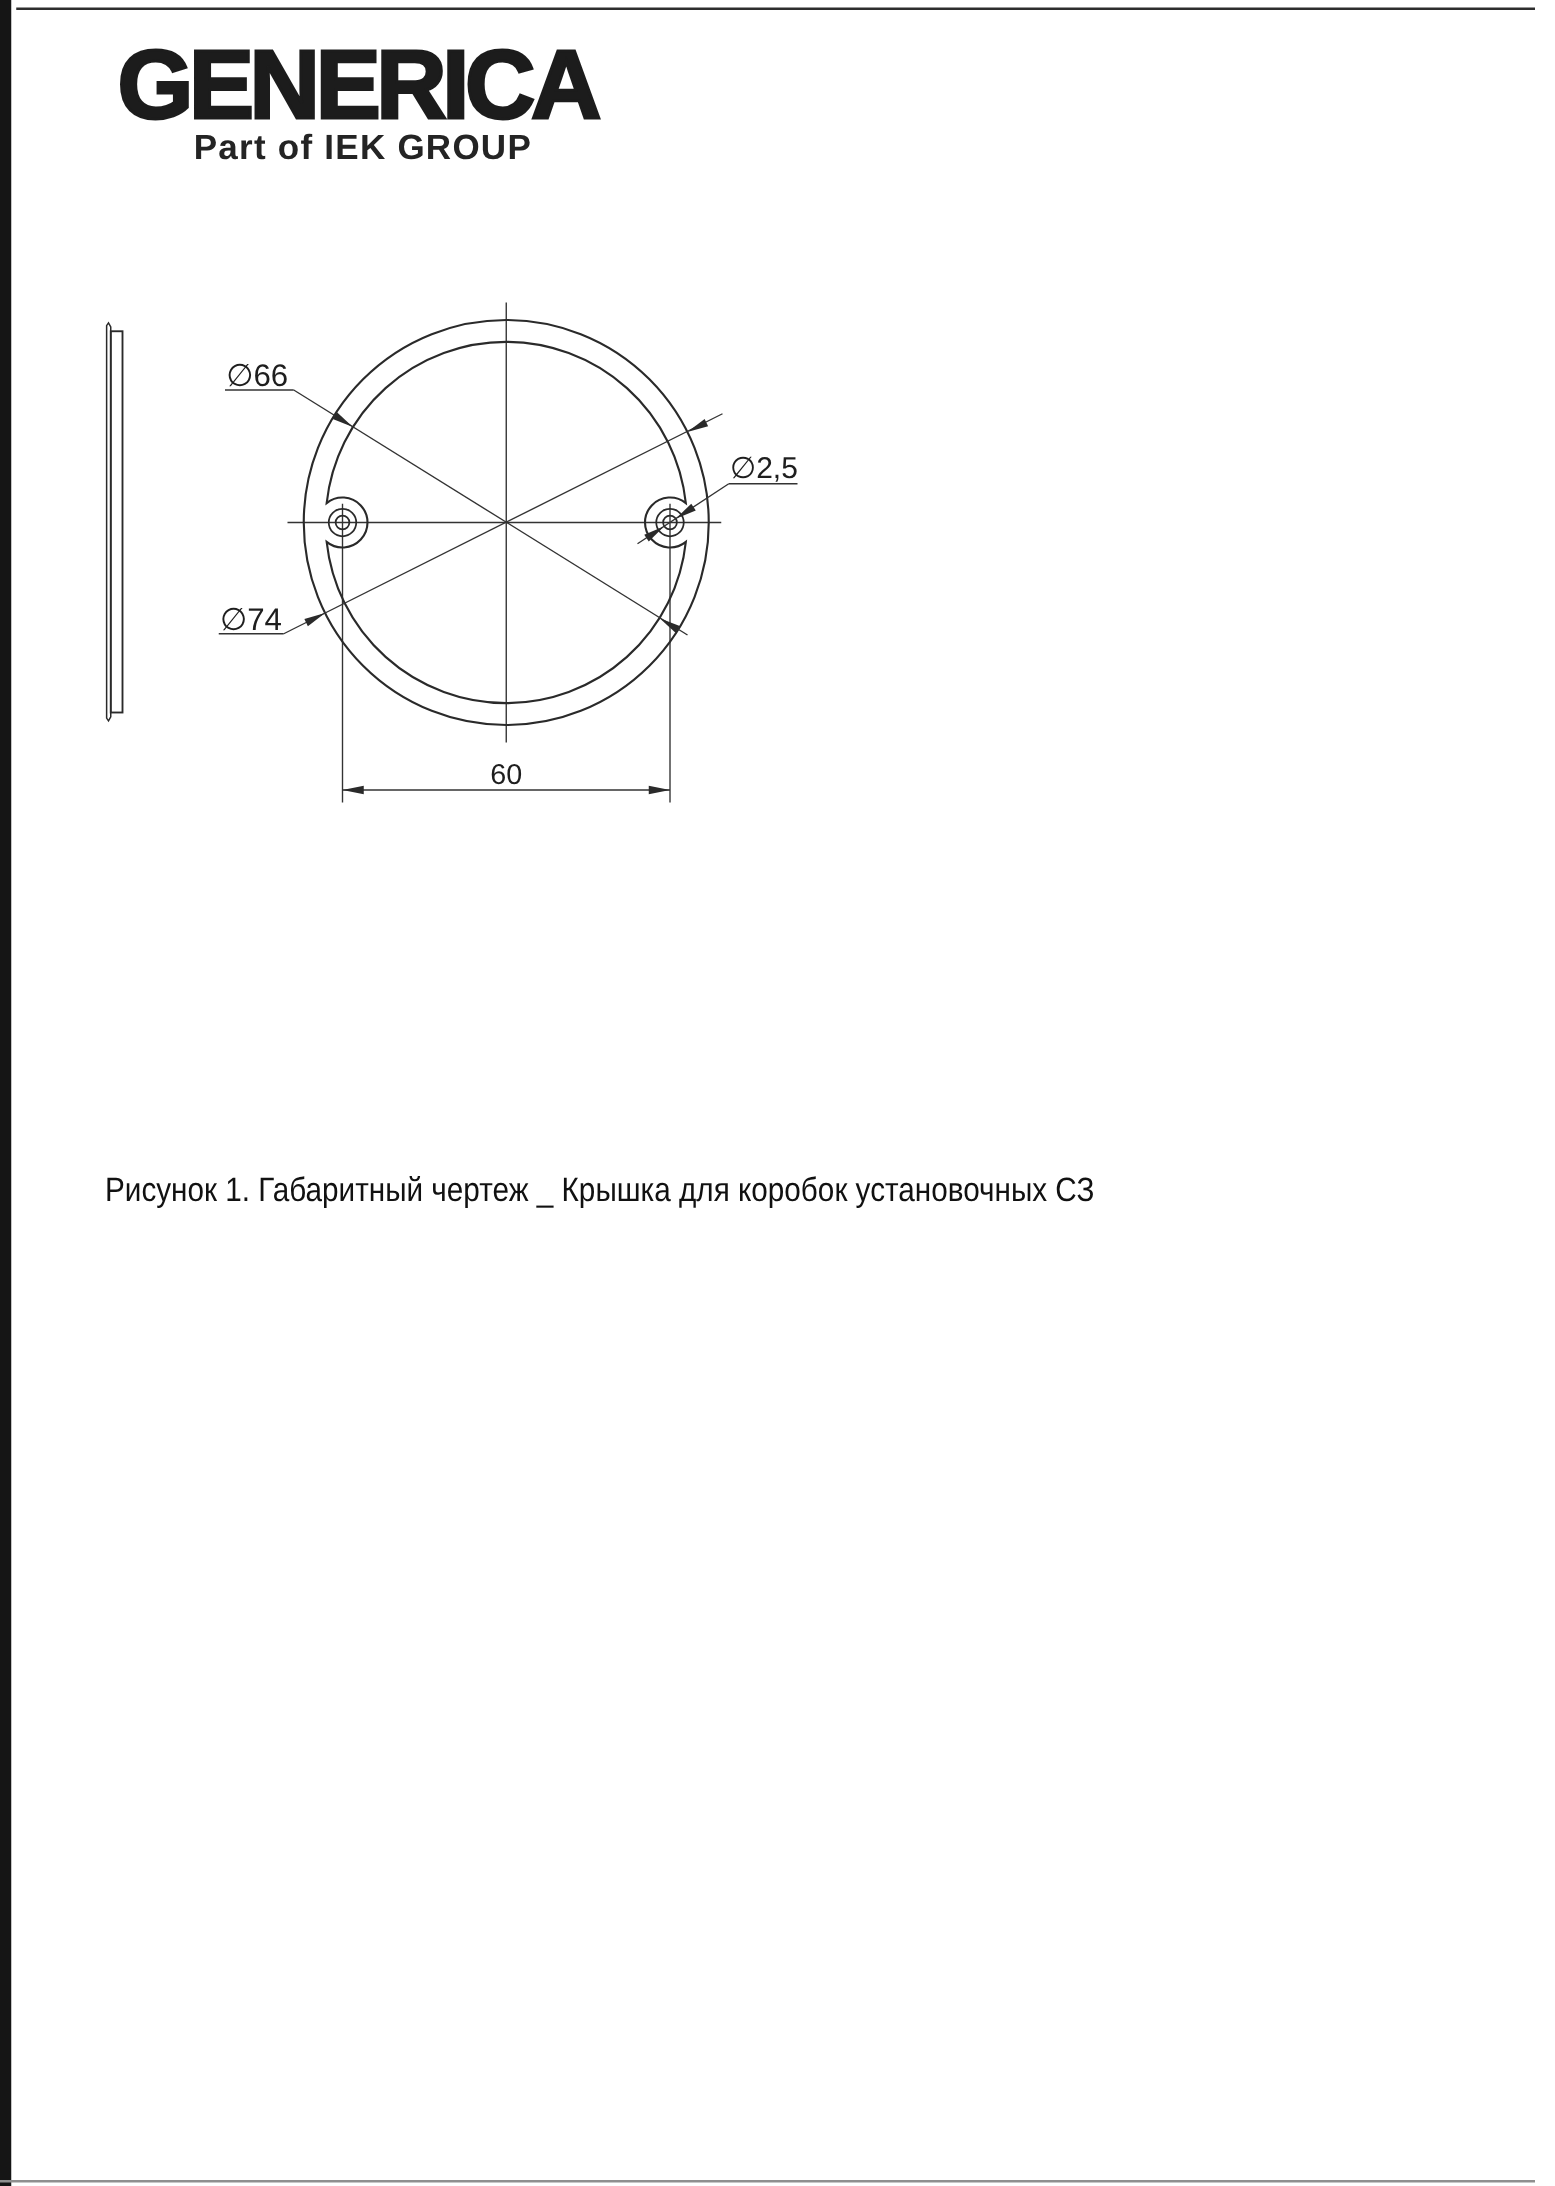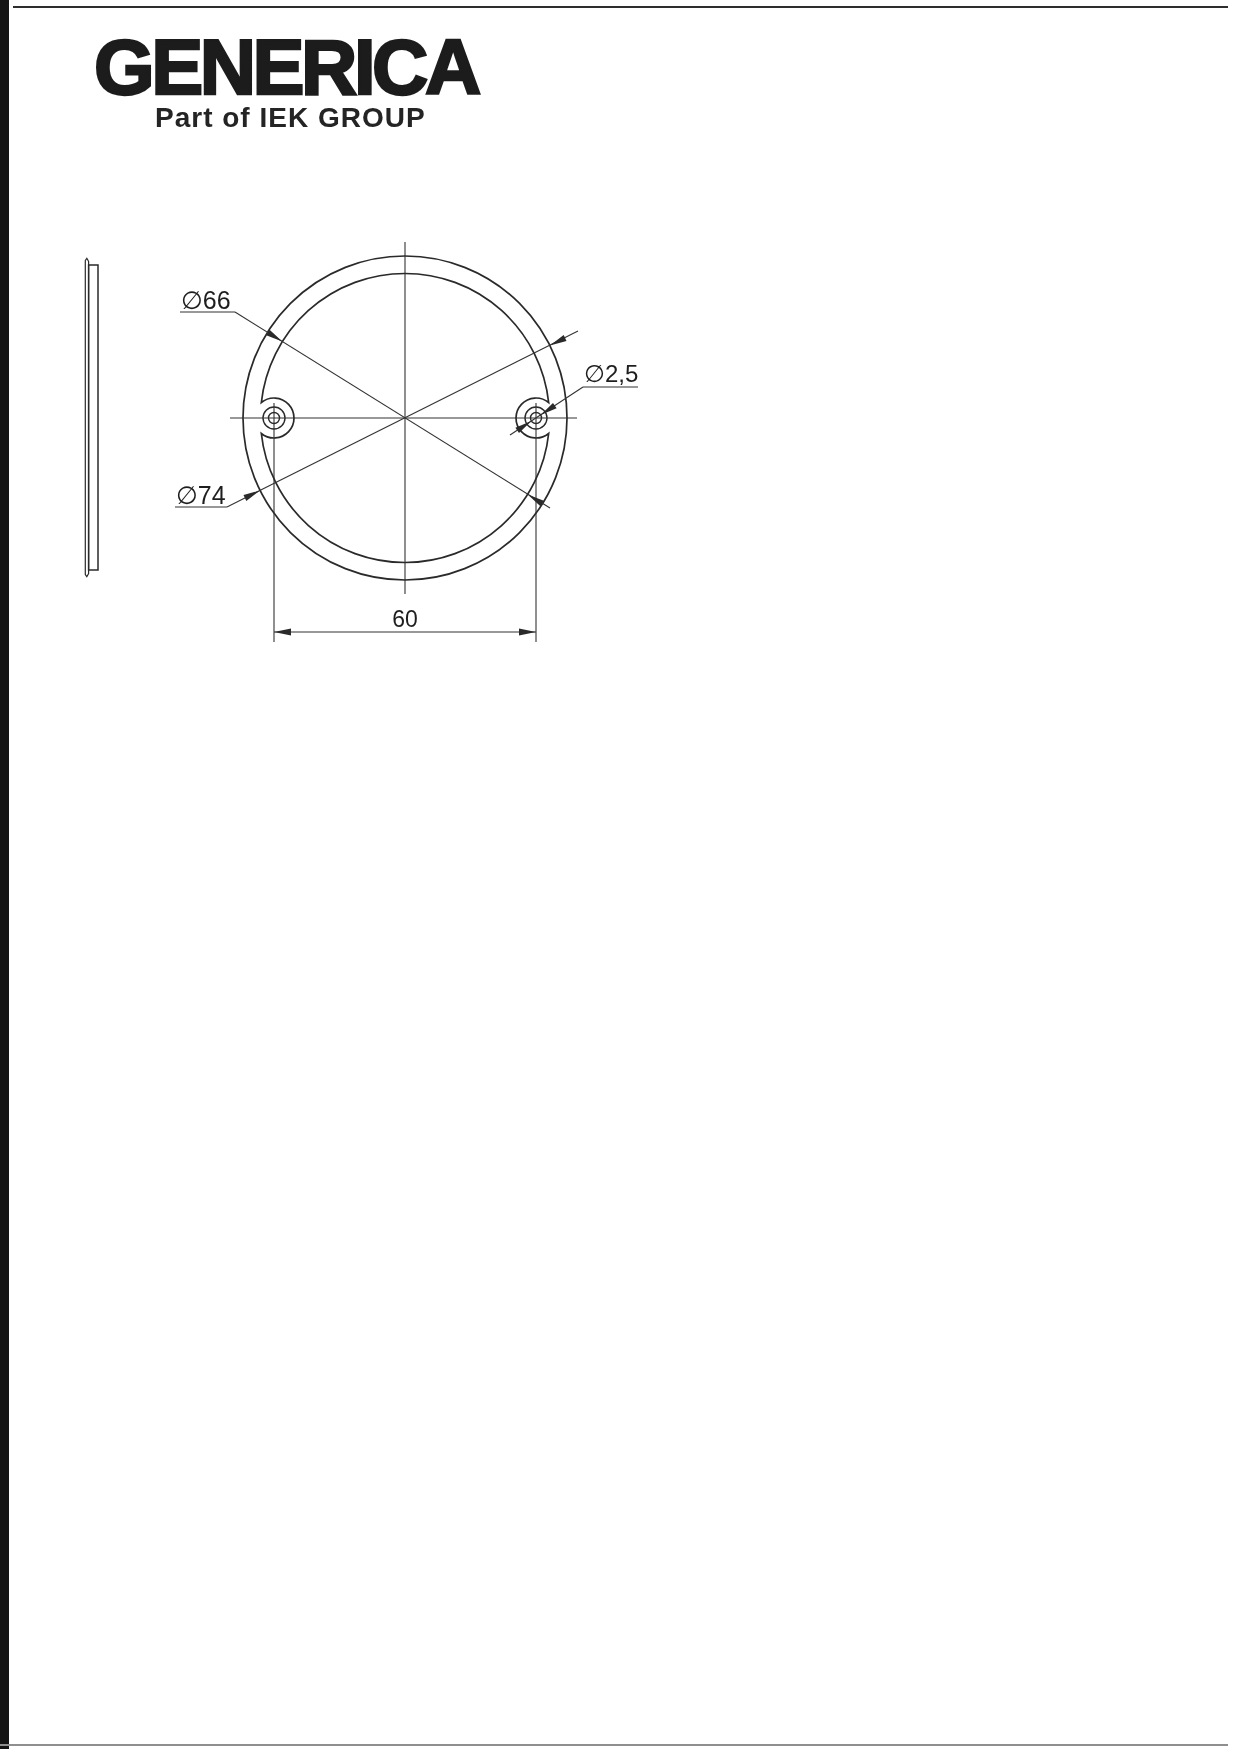--- a/index.html
+++ b/index.html
@@ -108,14 +108,15 @@
     </g>
 
     <g>
       <line class="thin" x1="274" y1="632" x2="536" y2="632"></line>
       <polygon class="arrow" points="274,632 291,628.6 291,635.4"></polygon>
       <polygon class="arrow" points="536,632 519,628.6 519,635.4"></polygon>
       <text class="dimtext mid" x="405" y="627" text-anchor="middle">60</text>
     </g>
   </svg>
 
+  <p class="caption"><span class="squeeze">Рисунок 1. Габаритный чертеж _ Крышка для коробок установочных СЗ</span></p>
 
 </div>
 
 </body></html>

